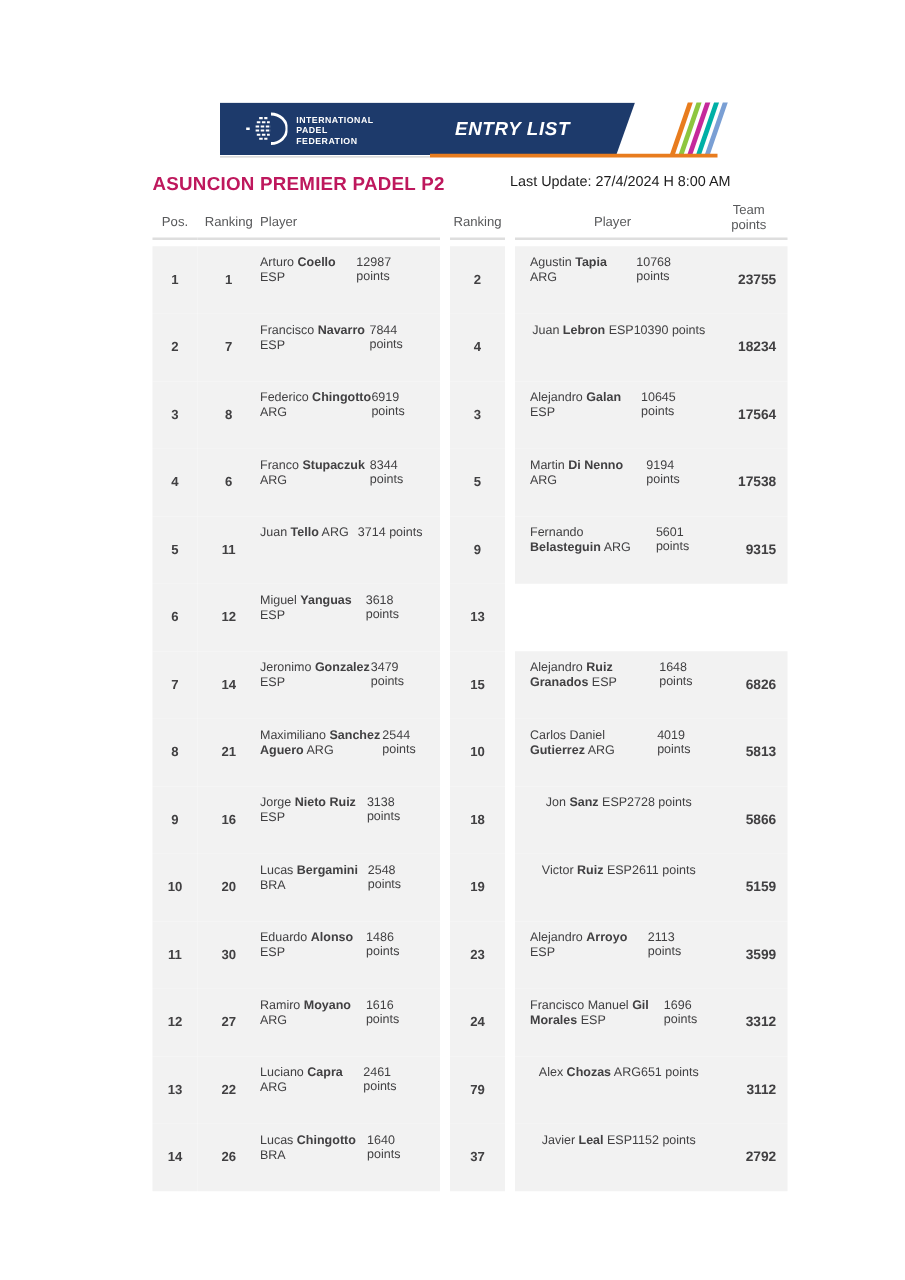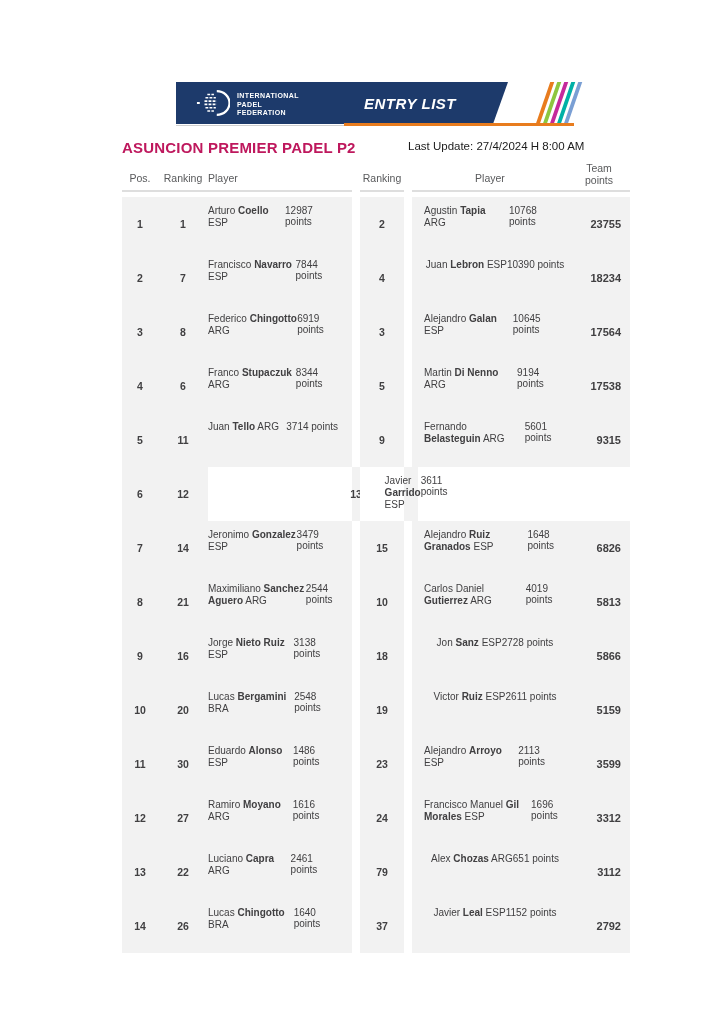--- a/index.html
+++ b/index.html
@@ -188,27 +188,27 @@
     <div class="cell player p2">
       <div class="pname"><span class="given">Fernando </span><span class="surname">Belasteguin</span><span class="country"> ARG</span></div>
       <div class="ppts">5601 points</div>
     </div>
     <div class="cell team team-v">9315</div>
   </div>
 
   <div class="trow grid-cols">
     <div class="cell num pos-v">6</div>
     <div class="cell num rank1-v">12</div>
+    <div class="cell player p1">
+      <div class="pname"><span class="given">Miguel </span><span class="surname">Yanguas</span><span class="country"> ESP</span></div>
+      <div class="ppts">3618 points</div>
+    </div>
     <div class="gut"></div>
     <div class="cell num rank2-v">13</div>
     <div class="gut"></div>
-    <div class="cell player p2">
-      <div class="pname"><span class="given">Javier </span><span class="surname">Garrido</span><span class="country"> ESP</span></div>
-      <div class="ppts">3611 points</div>
-    </div>
   </div>
 
   <div class="trow grid-cols">
     <div class="cell num pos-v">7</div>
     <div class="cell num rank1-v">14</div>
     <div class="cell player p1">
       <div class="pname"><span class="given">Jeronimo </span><span class="surname">Gonzalez</span><span class="country"> ESP</span></div>
       <div class="ppts">3479 points</div>
     </div>
     <div class="gut"></div>

